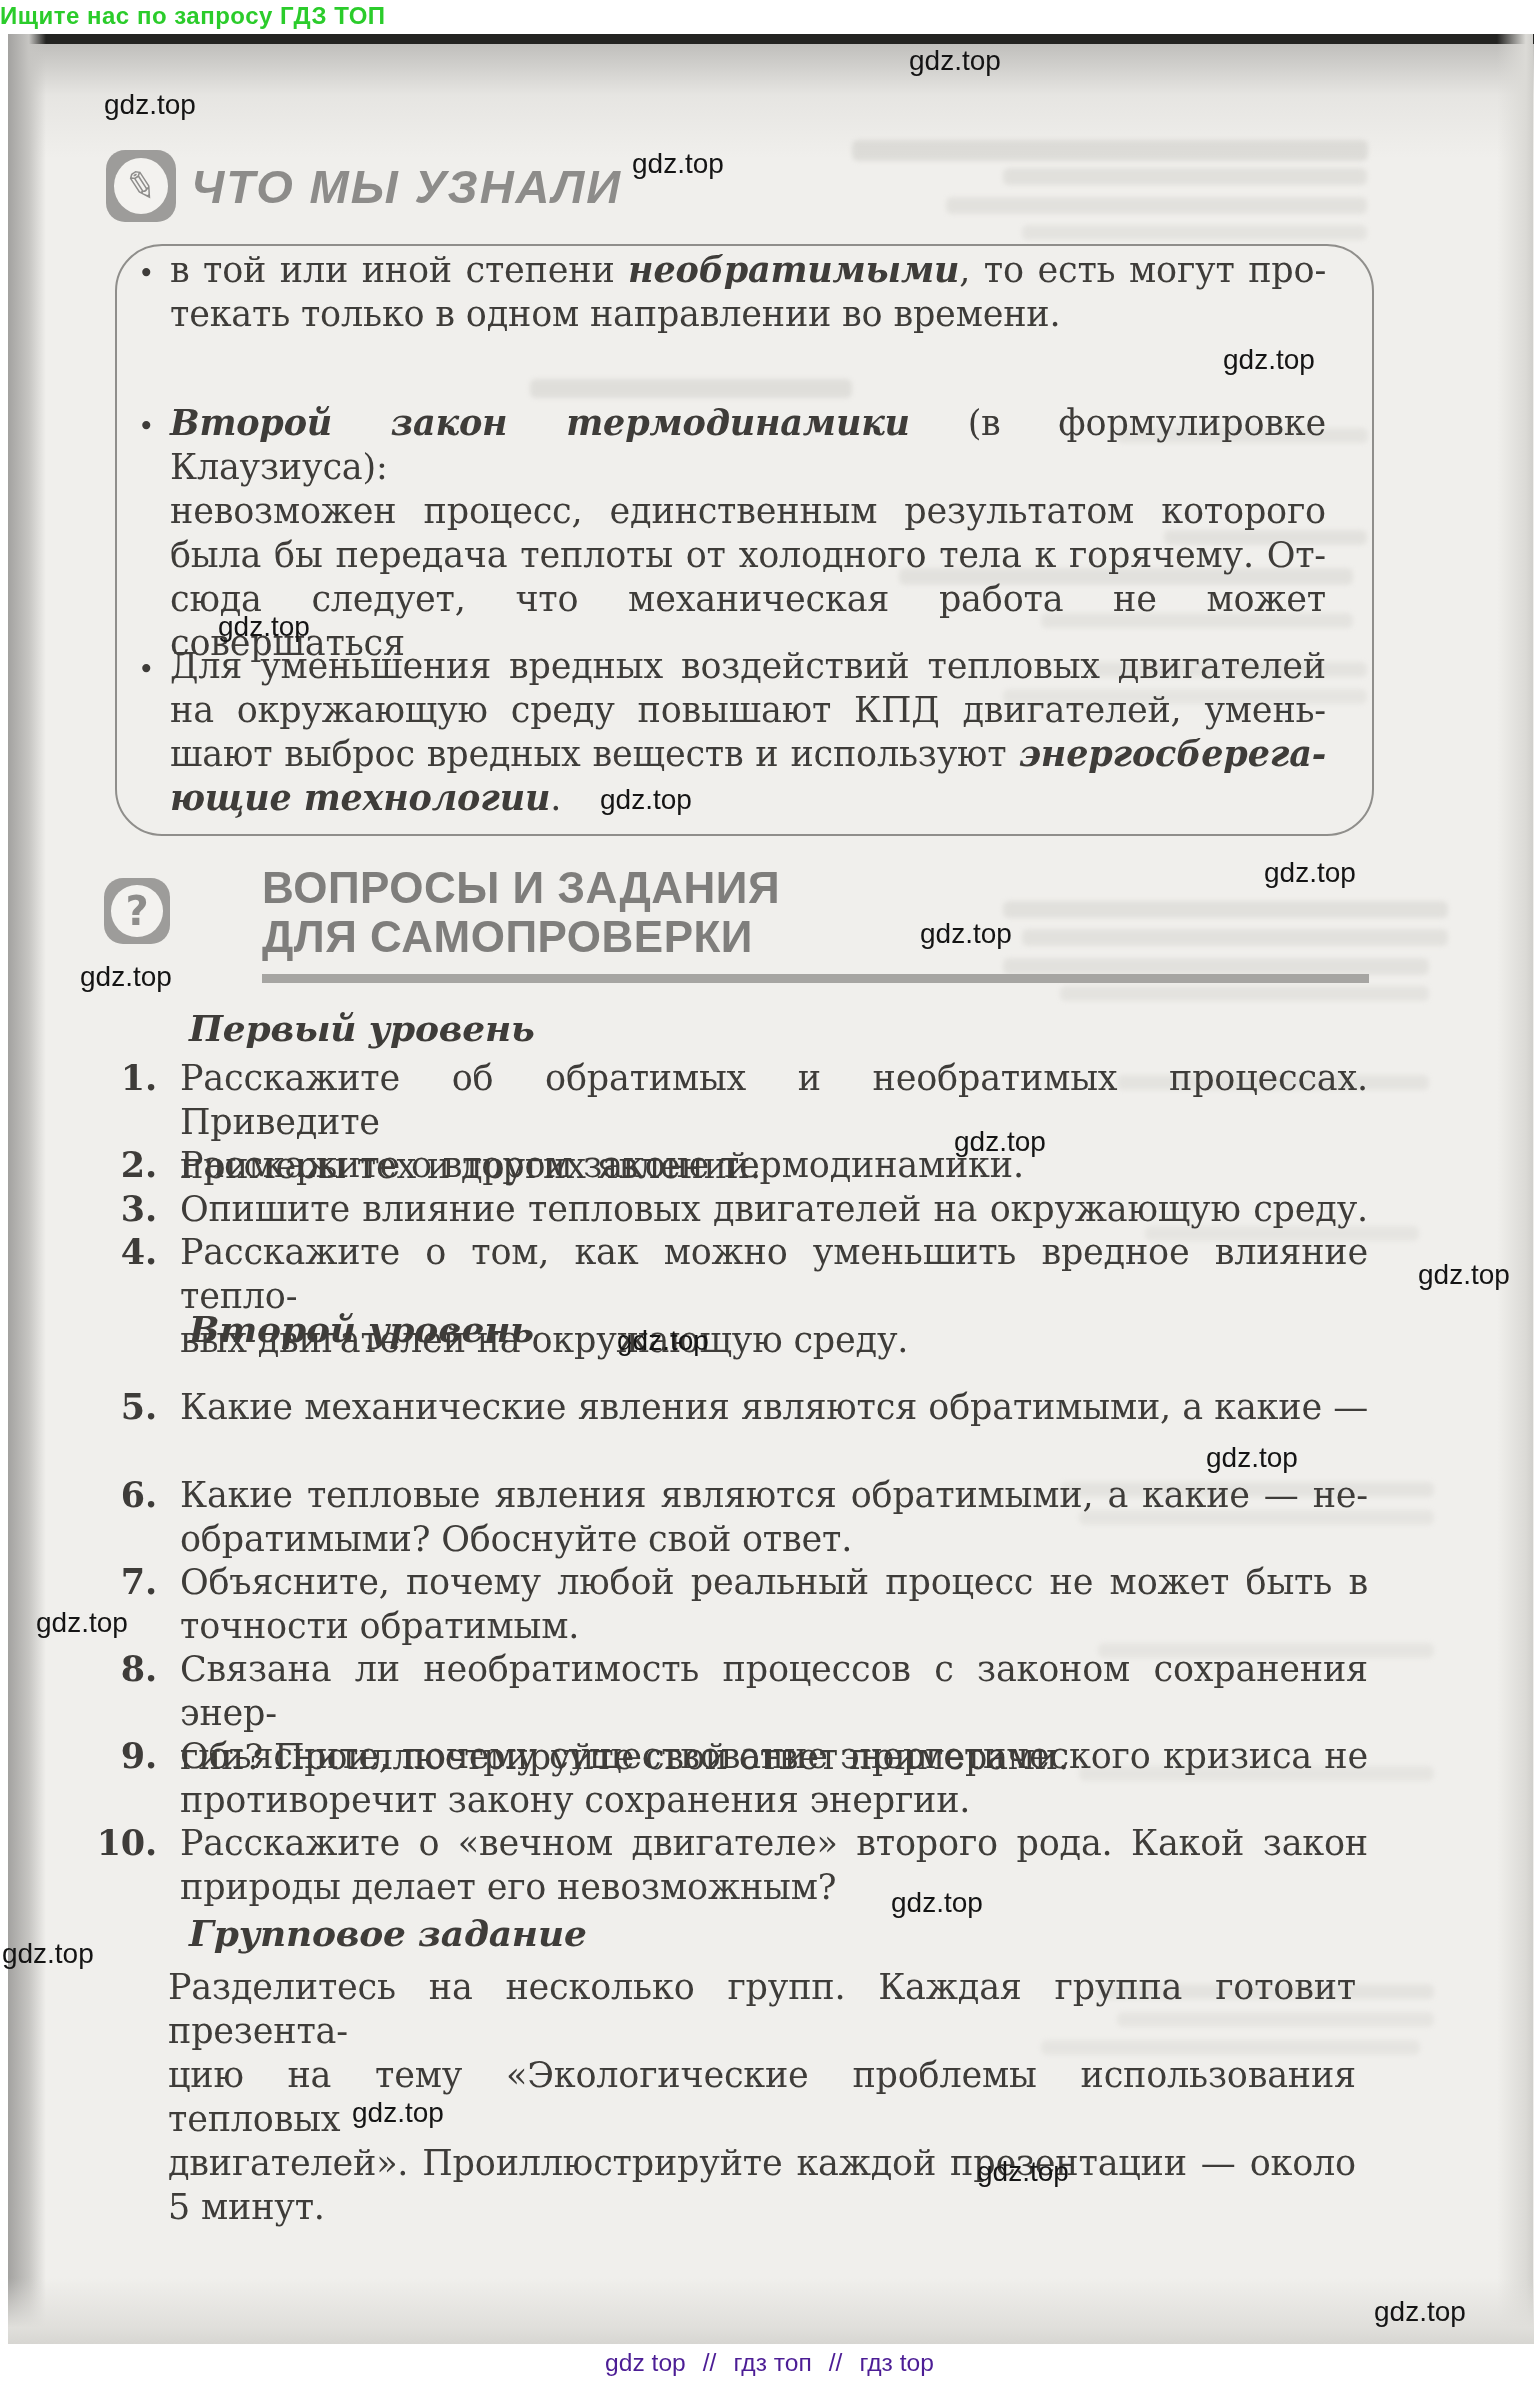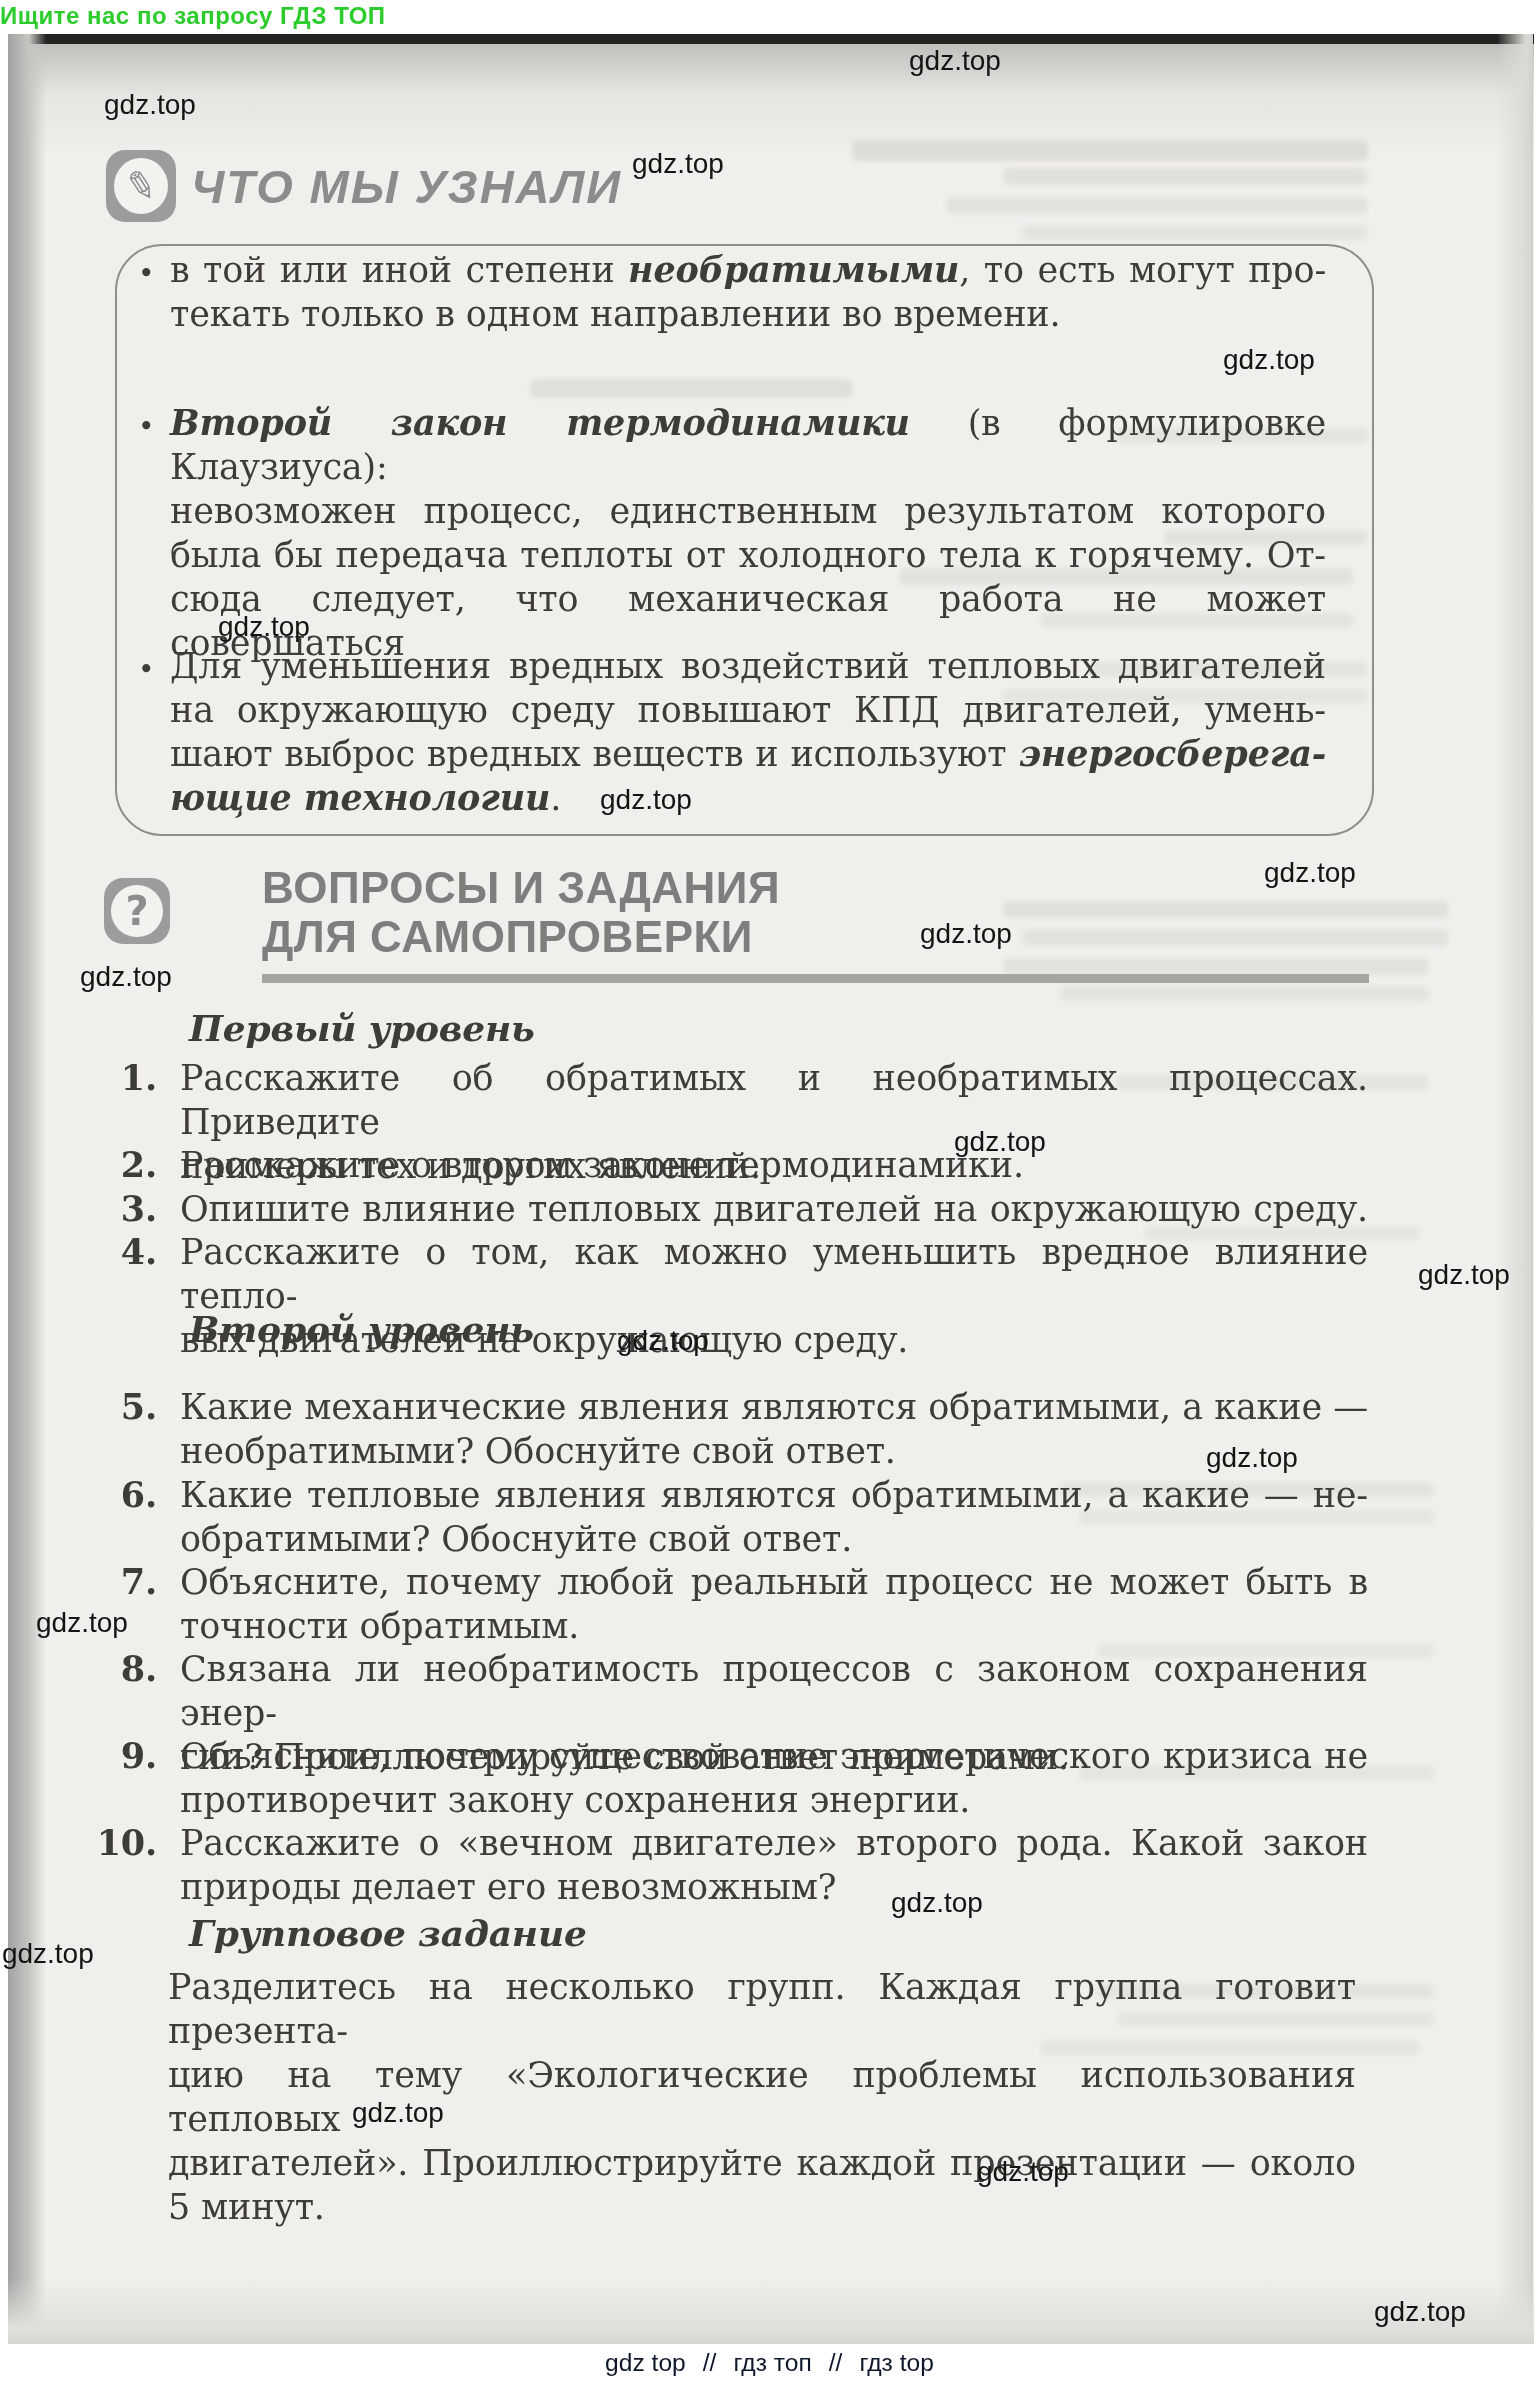--- a/index.html
+++ b/index.html
@@ -163,21 +163,20 @@
       <div class="qnum">4.</div>
       <div class="qtext">
         <div class="jline"><span>Расскажите о том, как можно уменьшить вредное влияние тепло-</span></div>
         <div class="jline last"><span>вых двигателей на окружающую среду.</span></div>
       </div>
     </div>
     <div class="qitem serif" style="top: 1385px;">
       <div class="qnum">5.</div>
       <div class="qtext">
         <div class="jline"><span>Какие механические явления являются обратимыми, а какие —</span></div>
-        <div class="jline last"><span>необратимыми? Обоснуйте свой ответ.</span></div>
       </div>
     </div>
     <div class="qitem serif" style="top: 1473px;">
       <div class="qnum">6.</div>
       <div class="qtext">
         <div class="jline"><span>Какие тепловые явления являются обратимыми, а какие — не-</span></div>
         <div class="jline last"><span>обратимыми? Обоснуйте свой ответ.</span></div>
       </div>
     </div>
     <div class="qitem serif" style="top: 1560px;">
@@ -230,14 +229,14 @@
     <div class="wm" style="left: 617px; top: 1325px;">gdz.top</div>
     <div class="wm" style="left: 1206px; top: 1442px;">gdz.top</div>
     <div class="wm" style="left: 36px; top: 1607px;">gdz.top</div>
     <div class="wm" style="left: 891px; top: 1887px;">gdz.top</div>
     <div class="wm" style="left: 1.9px; top: 1938px;">gdz.top</div>
     <div class="wm" style="left: 352px; top: 2097px;">gdz.top</div>
     <div class="wm" style="left: 977px; top: 2156px;">gdz.top</div>
     <div class="wm" style="left: 1374px; top: 2296px;">gdz.top</div>
   </div>
 
-<div class="footer" id="footer" style="color: #0f172a;"><span>gdz top</span><span>//</span><span>гдз топ</span><span>//</span><span>гдз top</span></div>
+<div class="footer" id="footer" style="color: #4c1d95;"><span>gdz top</span><span>//</span><span>гдз топ</span><span>//</span><span>гдз top</span></div>
 
 
 </body></html>

